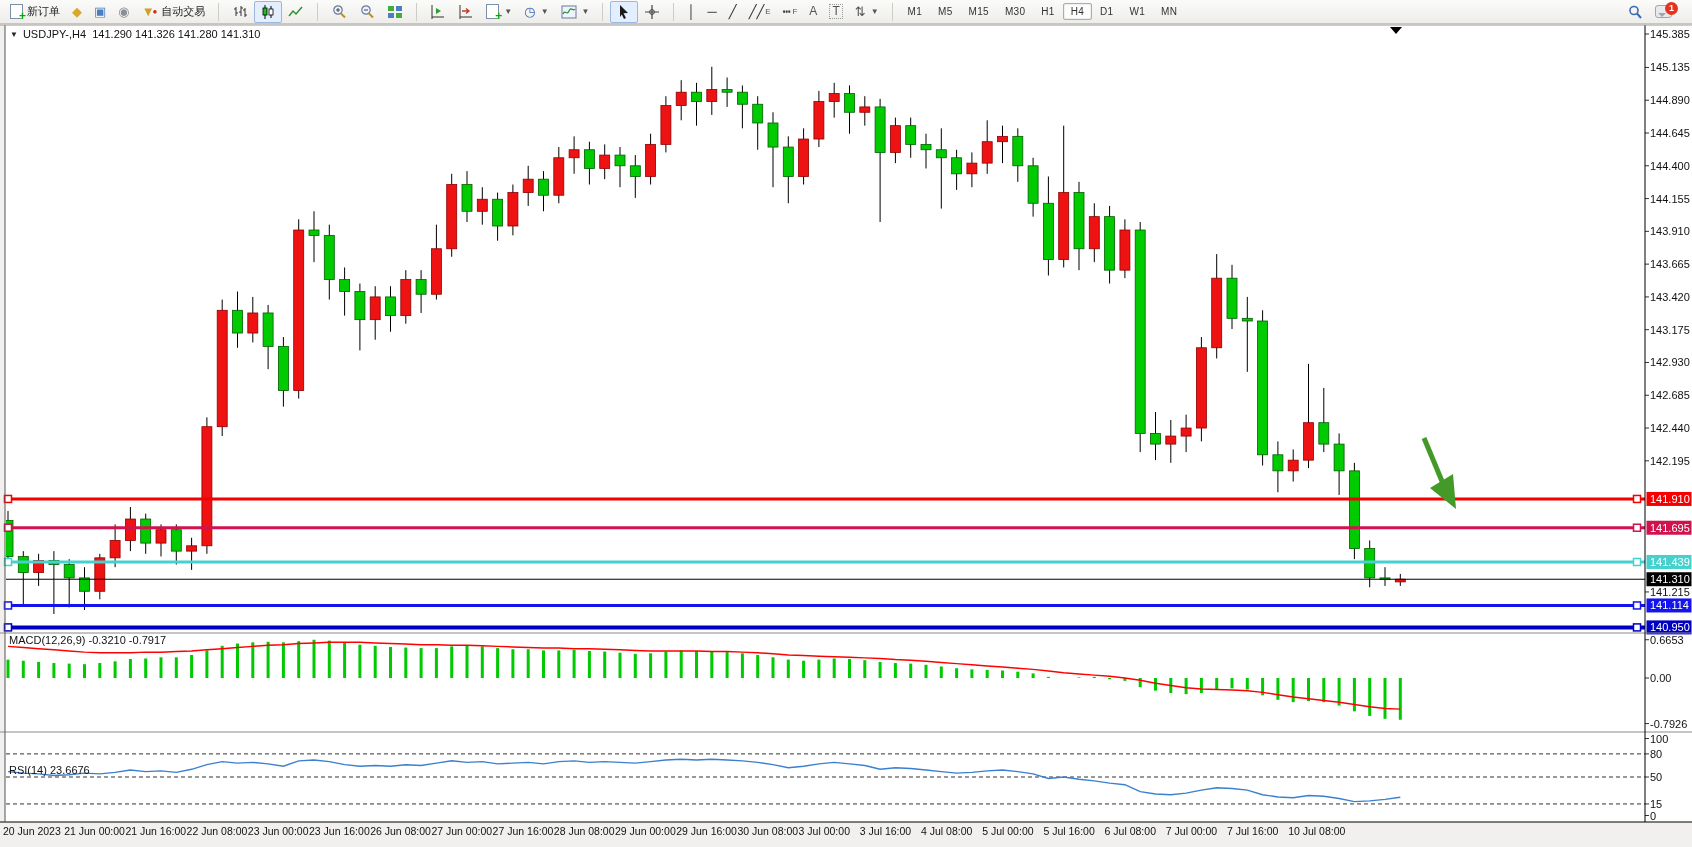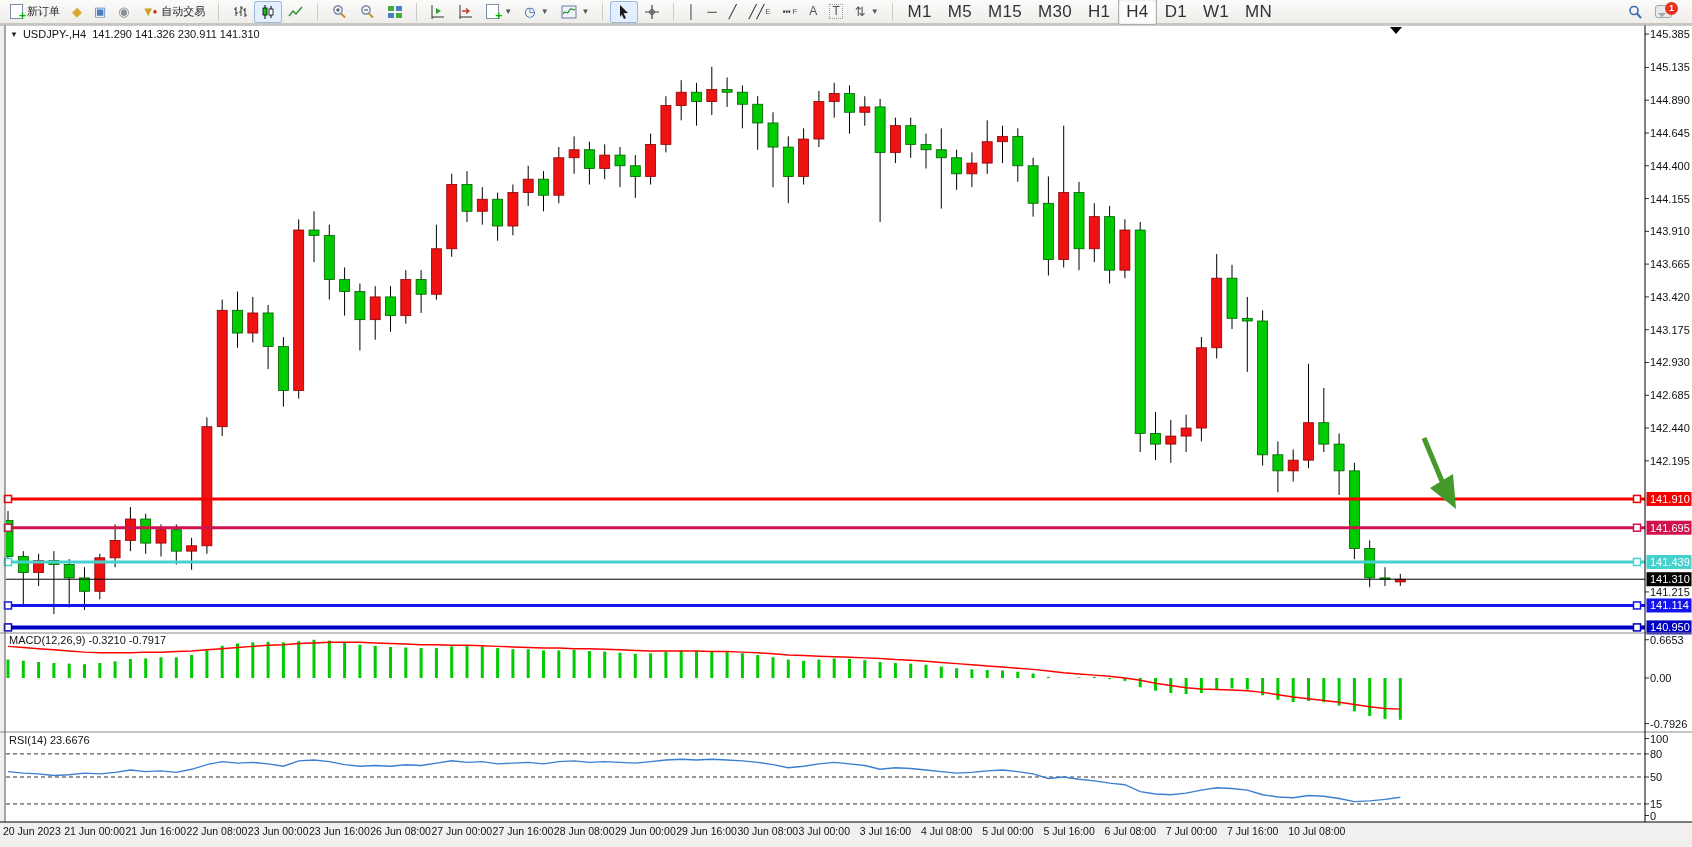--- a/index.html
+++ b/index.html
@@ -10,21 +10,21 @@
   
   .toolbar { position:absolute; top:0; left:0; width:1692px; height:24px;
     background:linear-gradient(#fbfbfa,#eeedea); border-bottom:1px solid #c9c6c0;
     display:flex; align-items:center; font-size:11px; color:#222; z-index:5; }
   .tgroup { display:flex; align-items:center; height:24px; padding:0 4px; }
   .tsep { width:1px; height:18px; background:#cfccc6; margin:0 3px; }
   .tbtn { display:flex; align-items:center; gap:4px; padding:2px 5px; border:1px solid transparent;
     border-radius:2px; cursor:default; white-space:nowrap; }
   .tbtn.pressed { background:#e3efff; border:1px solid #9ab8dd; }
   .tf { padding:2px 7px; border:1px solid transparent; border-radius:2px; color:#333;
-    font-size:17px; letter-spacing:0.3px; }
+    font-size:10px; letter-spacing:0.3px; }
   .tf.active { background:#fdfdfd; border:1px solid #adadad; box-shadow:inset 0 0 2px #ccc; }
   .ico { display:inline-block; font-size:13px; line-height:13px; }
   .doc-ico { position:relative; width:13px; height:15px; background:#fff; border:1px solid #7d8ea8; }
   .doc-ico::after { content:"+"; position:absolute; right:-4px; bottom:-5px; color:#0a0;
     font-weight:bold; font-size:12px; text-shadow:0 0 1px #fff; }
   .dd { font-size:8px; color:#555; margin-left:1px; }
   .spacer { flex:1; }
   .bubble { position:relative; width:17px; height:13px; background:#e9e9ef; border:1px solid #9aa;
     border-radius:3px; }
   .bubble::after { content:""; position:absolute; left:2px; bottom:-4px; border:4px solid transparent;
@@ -34,21 +34,21 @@
     font-weight:bold; }
   .mini { width:16px; height:16px; }
 
   
   .chart-wrap { position:absolute; top:24px; left:0; width:1692px; height:823px; background:#f1f0ee; }
   svg#chart { position:absolute; top:0; left:0; }
   .overlay-label { position:absolute; font-size:11px; color:#111; z-index:3; white-space:pre; }
   #chart-title { top:4px; left:10px; }
   #chart-title .tri { font-size:8px; color:#222; margin-right:5px; vertical-align:1px; }
   #macd-label { top:610px; left:9px; }
-  #rsi-label  { top:710px; left:9px;text-align:center; }
+  #rsi-label  { top:740px; left:9px;text-align:center; }
 </style>
 </head>
 <body>
 
 <div class="app">
 
   <div class="toolbar">
     <div class="tgroup">
       <div class="tbtn">
         <span class="doc-ico"></span>
@@ -641,19 +641,19 @@
           <text x="1227" y="811" font-size="10.5" font-family="Liberation Sans, sans-serif" fill="#111">7 Jul 16:00</text>
           <text x="1288.2" y="811" font-size="10.5" font-family="Liberation Sans, sans-serif" fill="#111">10 Jul 08:00</text>
         </g>
         <polygon points="1390,3 1402,3 1396,10" fill="#000"></polygon>
         <g>
           <line x1="1424" y1="414" x2="1444" y2="462" stroke="#449a28" stroke-width="5"></line>
           <polygon points="1456,485 1430,464 1453,450" fill="#449a28"></polygon>
         </g>
       </svg>
 
-    <div class="overlay-label" id="chart-title"><span class="tri">▼</span><span>USDJPY-,H4</span><span>  </span><span>141.290 141.326 230.911 141.310</span></div>
+    <div class="overlay-label" id="chart-title"><span class="tri">▼</span><span>USDJPY-,H4</span><span>  </span><span>141.290 141.326 141.280 141.310</span></div>
 
     <div class="overlay-label" id="macd-label"><span>MACD(12,26,9)</span><span> </span><span>-0.3210</span><span> </span><span>-0.7917</span></div>
 
     <div class="overlay-label" id="rsi-label"><span>RSI(14)</span><span> </span><span>23.6676</span></div>
   </div>
 </div>
 
 </body></html>

